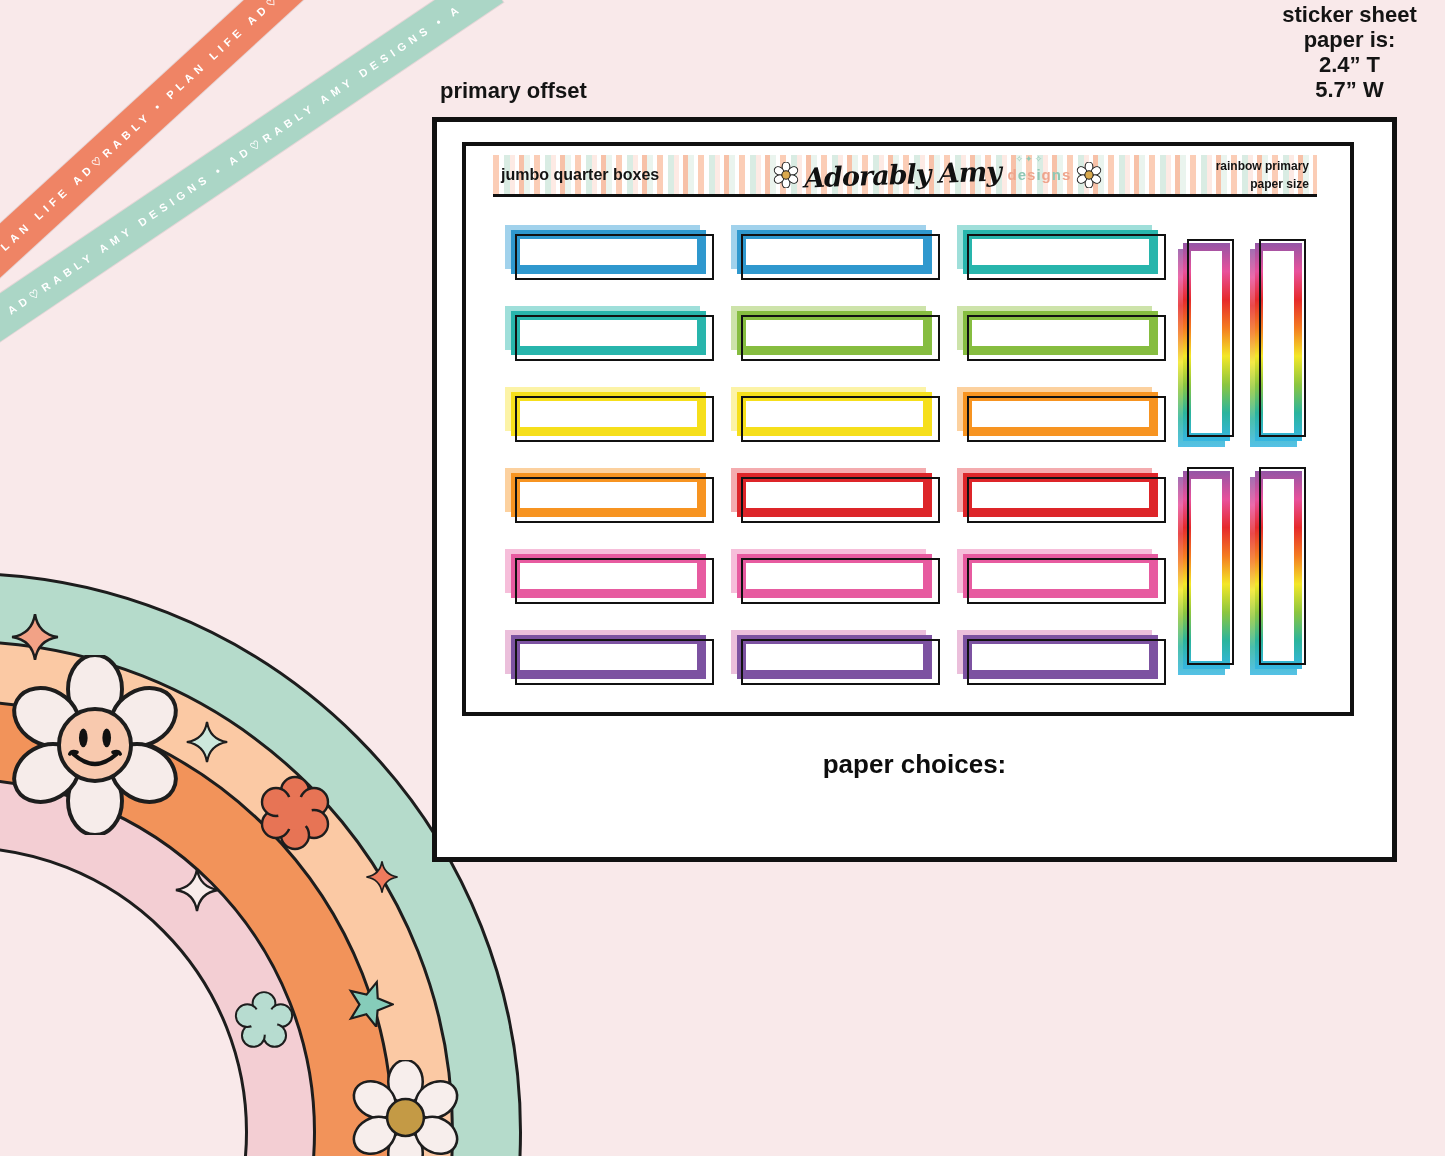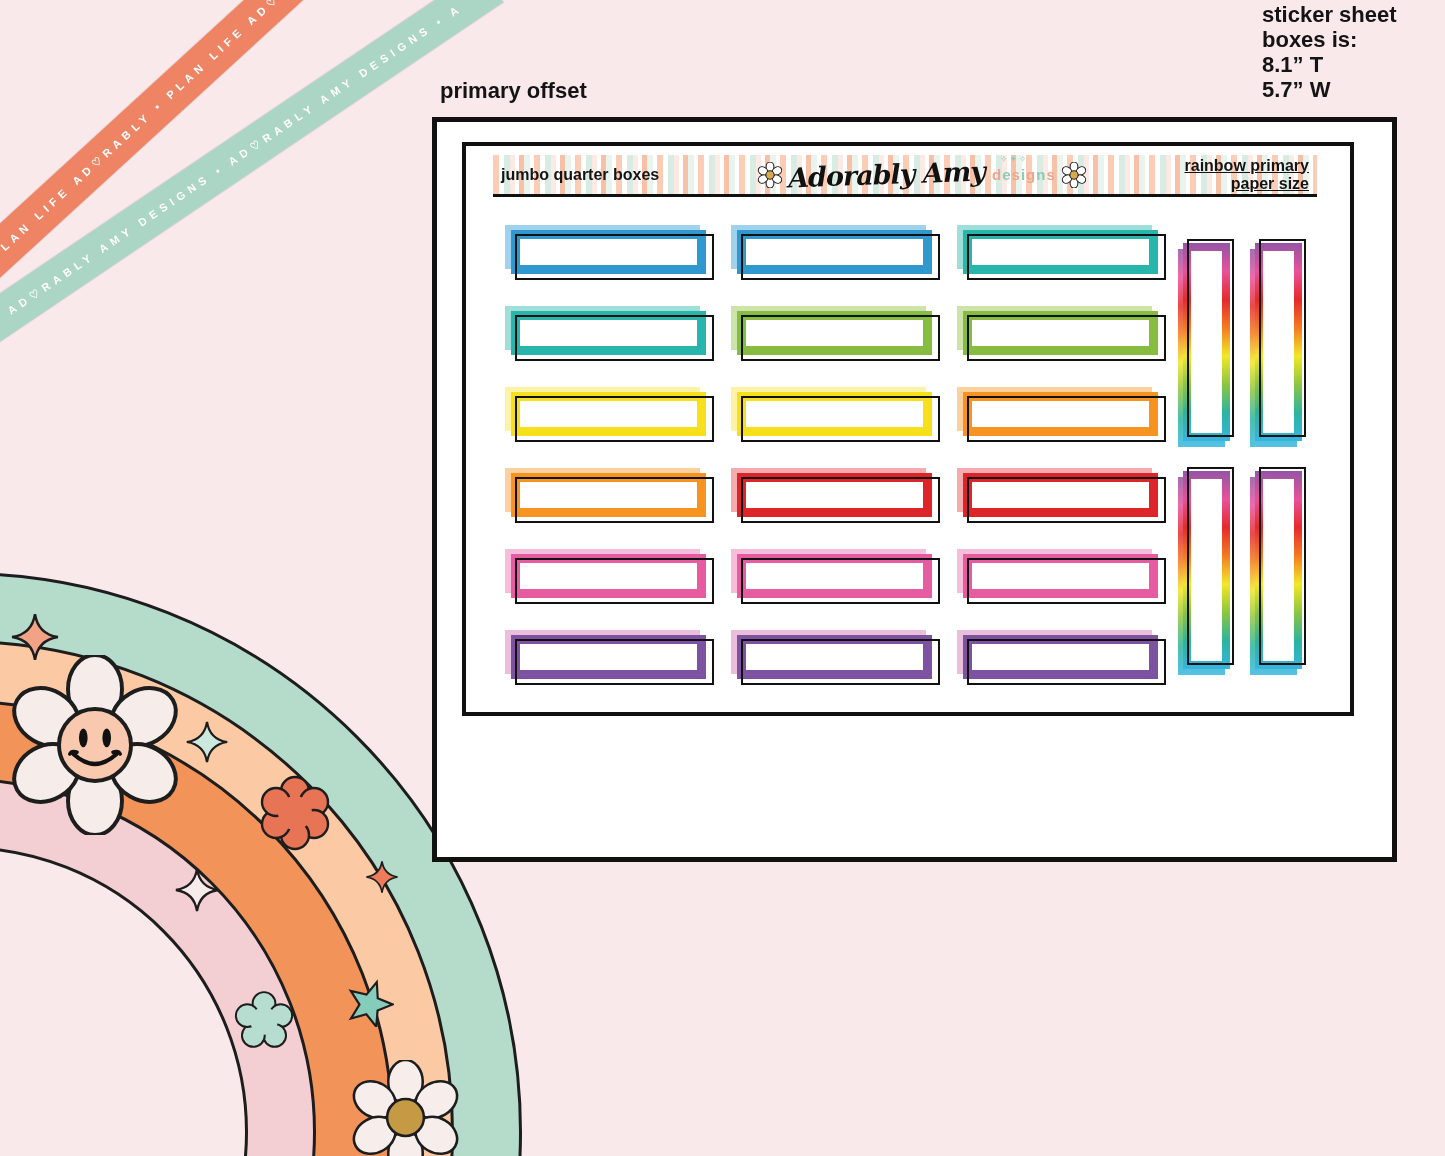--- a/index.html
+++ b/index.html
@@ -8,40 +8,40 @@
 
   
   .ribbon{position:absolute;height:40px;display:flex;align-items:center;justify-content:center;
           white-space:nowrap;overflow:hidden;color:#fff;font-weight:700;font-size:11px;
           letter-spacing:5px;z-index:1;box-shadow:0 0 0 1px rgba(0,0,0,.08);}
   #ribbon-coral{width:480px;left:-104px;top:106px;transform:rotate(-42.5deg);background:#ef8465;}
   #ribbon-mint{width:620px;left:-75px;top:139px;transform:rotate(-34deg);background:#abd6c6;}
 
   
   #page-title{position:absolute;left:440px;top:78px;font-size:22px;font-weight:700;color:#141414;z-index:3;}
-  #size-note{position:absolute;left:1262px;top:2px;width:175px;color:#141414;
+  #size-note{position:absolute;left:1262px;top:2px;width:175px;text-align:center;color:#141414;
              font-size:22px;line-height:25px;font-weight:600;z-index:3;}
 
   
   #rainbow{position:absolute;inset:0;z-index:1;}
   .band{position:absolute;border-radius:50%;border:3px solid #1d1d1d;box-sizing:border-box;}
   .deco{position:absolute;}
 
   
   #outer-box{position:absolute;left:432px;top:117px;width:955px;height:735px;border:5px solid #111;
              background:#fff;z-index:2;}
 
   
   #sheet{position:absolute;left:25px;top:20px;width:884px;height:566px;border:4px solid #111;background:#fff;}
   #sheet-header{position:absolute;left:27px;top:9px;width:824px;height:42px;border-bottom:3px solid #111;
     background:repeating-linear-gradient(90deg,#fbcdb6 0 6px,#ffffff 6px 11px,#d9ece3 11px 17px,
       #fdeae4 17px 22px,#ffffff 22px 26px,#f7c1a8 26px 31px,#eaf4ee 31px 37px,#ffffff 37px 41px);
     display:flex;align-items:center;justify-content:space-between;padding:0 8px;box-sizing:border-box;}
   #header-left{font-size:16px;font-weight:700;color:#141414;}
-  #header-right{font-size:16px;font-weight:700;color:#141414;text-align:right;line-height:18px;text-decoration:underline;}
+  #header-right{font-size:12px;font-weight:700;color:#141414;text-align:right;line-height:18px;}
   #logo{display:flex;align-items:center;gap:5px;}
   #logo-script{font-family:"DejaVu Serif", serif;font-style:italic;font-weight:700;font-size:27px;
                color:#111;transform:rotate(-2deg);letter-spacing:-1px;}
   #logo-sub-wrap{position:relative;margin-left:2px;}
   #logo-sub span{font-size:15px;font-weight:800;letter-spacing:1px;}
   #logo-sparkles{position:absolute;left:8px;top:-12px;font-size:9px;color:#8fc8b5;letter-spacing:2px;}
 
   
   .qbox{position:absolute;width:195px;height:44px;}
   .qbox .ghost{position:absolute;left:-6px;top:-5px;width:195px;height:44px;border:9px solid;
@@ -146,22 +146,22 @@
       <circle cx="50" cy="50" r="16" fill="#c49a45" stroke="#1d1d1d" stroke-width="2.2"></circle>
     </svg>
   </div>
 
   <div class="ribbon" id="ribbon-coral">PLAN LIFE AD♡RABLY • PLAN LIFE AD♡</div>
   <div class="ribbon" id="ribbon-mint">AD♡RABLY AMY DESIGNS • AD♡RABLY AMY DESIGNS • A</div>
 
   <div id="page-title">primary offset</div>
   <div id="size-note">
     <div>sticker sheet</div>
-    <div>boxes is:</div>
-    <div>8.1” T</div>
+    <div>paper is:</div>
+    <div>2.4” T</div>
     <div>5.7” W</div>
   </div>
 
   <div id="outer-box">
 
     <div id="sheet">
       <div id="sheet-header">
         <span id="header-left">jumbo quarter boxes</span>
         <span id="logo">
           <svg width="26" height="26" viewBox="0 0 100 100">
@@ -314,16 +314,17 @@
             <span class="jghost" style="background:linear-gradient(#9455a5,#e8519c,#e62a2c,#f47b20,#f3e727,#8cc63f,#2bb49d,#36b6e2)"></span>
             <span class="jmain" style="background:linear-gradient(#9455a5,#e8519c,#e62a2c,#f47b20,#f3e727,#8cc63f,#2bb49d,#36b6e2)">
               <span class="jwhite"></span>
             </span>
             <span class="jcut"></span>
           </div>
         </div>
     </div>
 
     <div id="paper-note">
+      <div>paper choices:</div>
     </div>
   </div>
 
 </div>
 
 </body></html>

